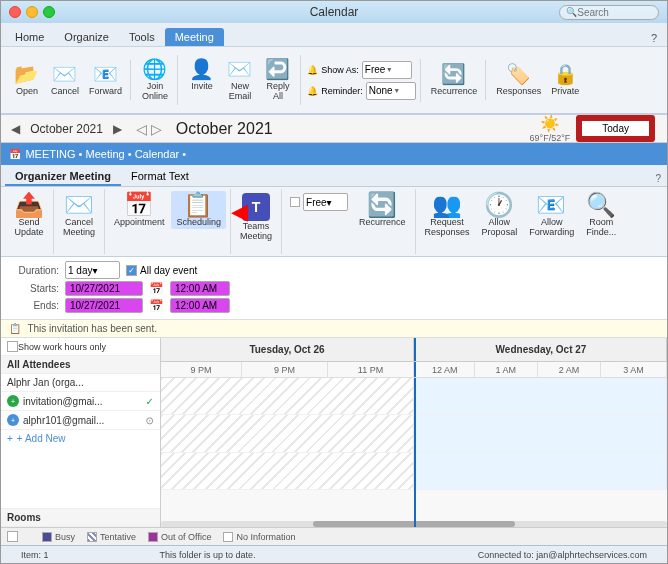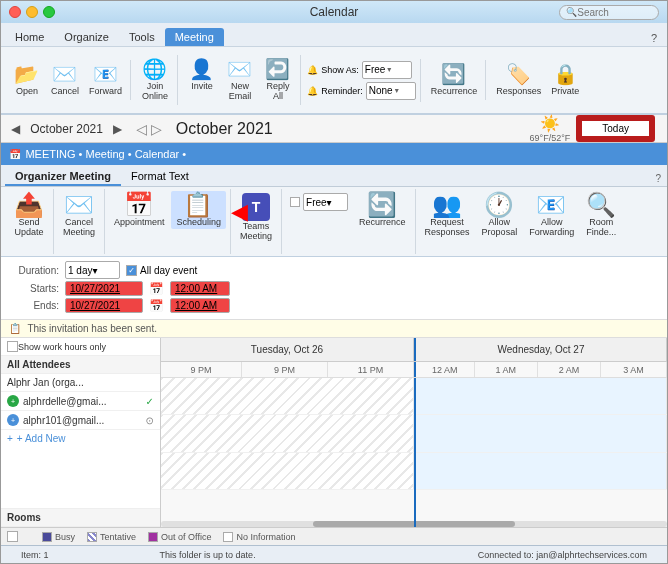--- a/index.html
+++ b/index.html
@@ -56,41 +56,41 @@
     .meeting-ribbon { background: #f0f4f8; border-bottom: 1px solid #c0d0e0; height: 70px; display: flex; align-items: stretch; padding: 2px 4px; flex-shrink: 0; }
     .m-ribbon-group { display: flex; align-items: flex-start; padding: 2px 4px; border-right: 1px solid #d0d8e0; gap: 2px; }
     .m-ribbon-group:last-child { border-right: none; }
     .m-btn { display: flex; flex-direction: column; align-items: center; padding: 2px 5px; cursor: pointer; border-radius: 3px; min-width: 36px; }
     .m-btn .label { font-size: 9px; text-align: center; white-space: nowrap; color: #333; }
 
     
     .meeting-form { background: white; padding: 4px 8px; flex-shrink: 0; border-bottom: 1px solid #ddd; }
     .form-row { display: flex; align-items: center; gap: 6px; margin-bottom: 2px; }
     .form-label { font-size: 10px; color: #555; width: 50px; text-align: right; }
-    .form-input { border: 1px solid #aaa; border-radius: 2px; padding: 1px 4px; font-size: 10px; background: #ef4444; text-decoration: underline; }
+    .form-input { border: 1px solid #aaa; border-radius: 2px; padding: 1px 4px; font-size: 10px; background: #d946ef; }
     .form-check { font-size: 10px; display: flex; align-items: center; gap: 3px; }
 
     
     .invite-bar { background: #fffde7; border-bottom: 1px solid #ddd; padding: 3px 8px; display: flex; align-items: center; gap: 6px; font-size: 10px; color: #555; flex-shrink: 0; }
 
     
     .scheduling-area { display: flex; flex: 1; overflow: hidden; }
     .attendees-panel { width: 160px; background: white; border-right: 1px solid #ccc; display: flex; flex-direction: column; flex-shrink: 0; }
     .attendees-options { padding: 3px 6px; border-bottom: 1px solid #eee; display: flex; align-items: center; font-size: 9px; color: #333; }
     .attendees-header { padding: 3px 6px; font-size: 10px; font-weight: 600; color: #333; background: #f5f5f5; border-bottom: 1px solid #eee; }
     .attendee-row { padding: 3px 6px; font-size: 10px; color: #333; border-bottom: 1px solid #f0f0f0; display: flex; align-items: center; gap: 4px; overflow: hidden; }
     .attendee-avatar { width: 12px; height: 12px; border-radius: 50%; background: #4a90d9; flex-shrink: 0; font-size: 7px; color: white; display: flex; align-items: center; justify-content: center; }
     .attendee-avatar.green { background: #28a745; }
     .add-new { padding: 3px 6px; font-size: 10px; color: #4a90d9; display: flex; align-items: center; gap: 4px; cursor: pointer; }
     .rooms-header { padding: 3px 6px; font-size: 10px; font-weight: 600; color: #333; background: #f5f5f5; border-top: 1px solid #eee; border-bottom: 1px solid #eee; margin-top: auto; }
 
     
     .timeline-area { flex: 1; overflow: hidden; background: white; display: flex; flex-direction: column; }
     .timeline-header { display: flex; background: #f0f0f0; border-bottom: 1px solid #ccc; height: 24px; flex-shrink: 0; }
-    .timeline-date { text-align: center; font-size: 10px; font-weight: 400; color: #333; border-right: 1px solid #ccc; display: flex; align-items: center; justify-content: center; }
+    .timeline-date { text-align: center; font-size: 10px; font-weight: 700; color: #333; border-right: 1px solid #ccc; display: flex; align-items: center; justify-content: center; }
     .timeline-times { display: flex; height: 16px; background: #f8f8f8; border-bottom: 1px solid #ddd; flex-shrink: 0; }
     .timeline-time { font-size: 9px; color: #666; border-right: 1px solid #e0e0e0; display: flex; align-items: center; justify-content: center; }
     .timeline-grid { flex: 1; overflow: hidden; display: flex; flex-direction: column; position: relative; }
     .timeline-row { flex: 1; border-bottom: 1px solid #f0f0f0; display: flex; position: relative; }
     .timeline-cell { flex: 1; border-right: 1px solid #e8e8e8; }
     .timeline-hatch { background: repeating-linear-gradient(135deg, #e8e8e8 0px, #e8e8e8 2px, transparent 2px, transparent 8px); }
 
     
     .status-bar { background: #f0f0f0; border-top: 1px solid #ccc; height: 18px; display: flex; align-items: center; padding: 0 6px; font-size: 9px; color: #555; flex-shrink: 0; gap: 4px; }
     .status-legend { display: flex; align-items: center; gap: 12px; margin-left: 20px; }
@@ -357,21 +357,21 @@
       <div class="attendees-options">
         <span class="cb-check"></span>
         <span>Show work hours only</span>
       </div>
       <div class="attendees-header">All Attendees</div>
       <div class="attendee-row">
         <span>Alphr Jan (orga...</span>
       </div>
       <div class="attendee-row">
         <div class="attendee-avatar green">+</div>
-        <span>alphrdelle@gmai...</span>
+        <span>invitation@gmai...</span>
         <span style="margin-left:auto; font-size:10px; color:#28a745;">✓</span>
       </div>
       <div class="attendee-row">
         <div class="attendee-avatar">+</div>
         <span>alphr101@gmail...</span>
         <span style="margin-left:auto; font-size:10px; color:#888;">⊙</span>
       </div>
       <div class="add-new">
         <span>+</span>
         <span>+ Add New</span>

